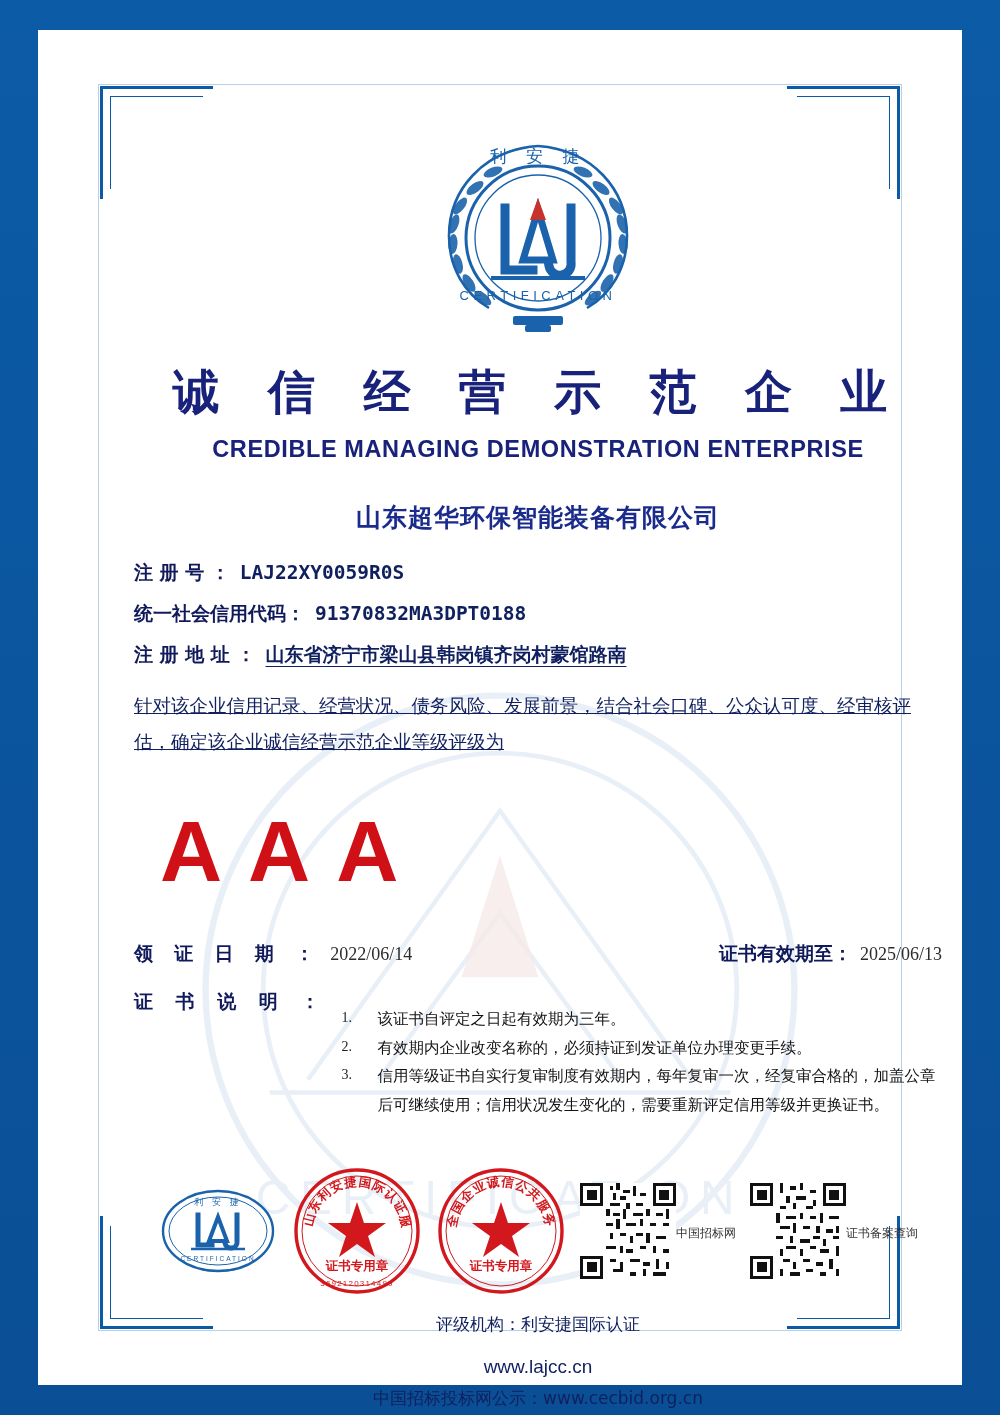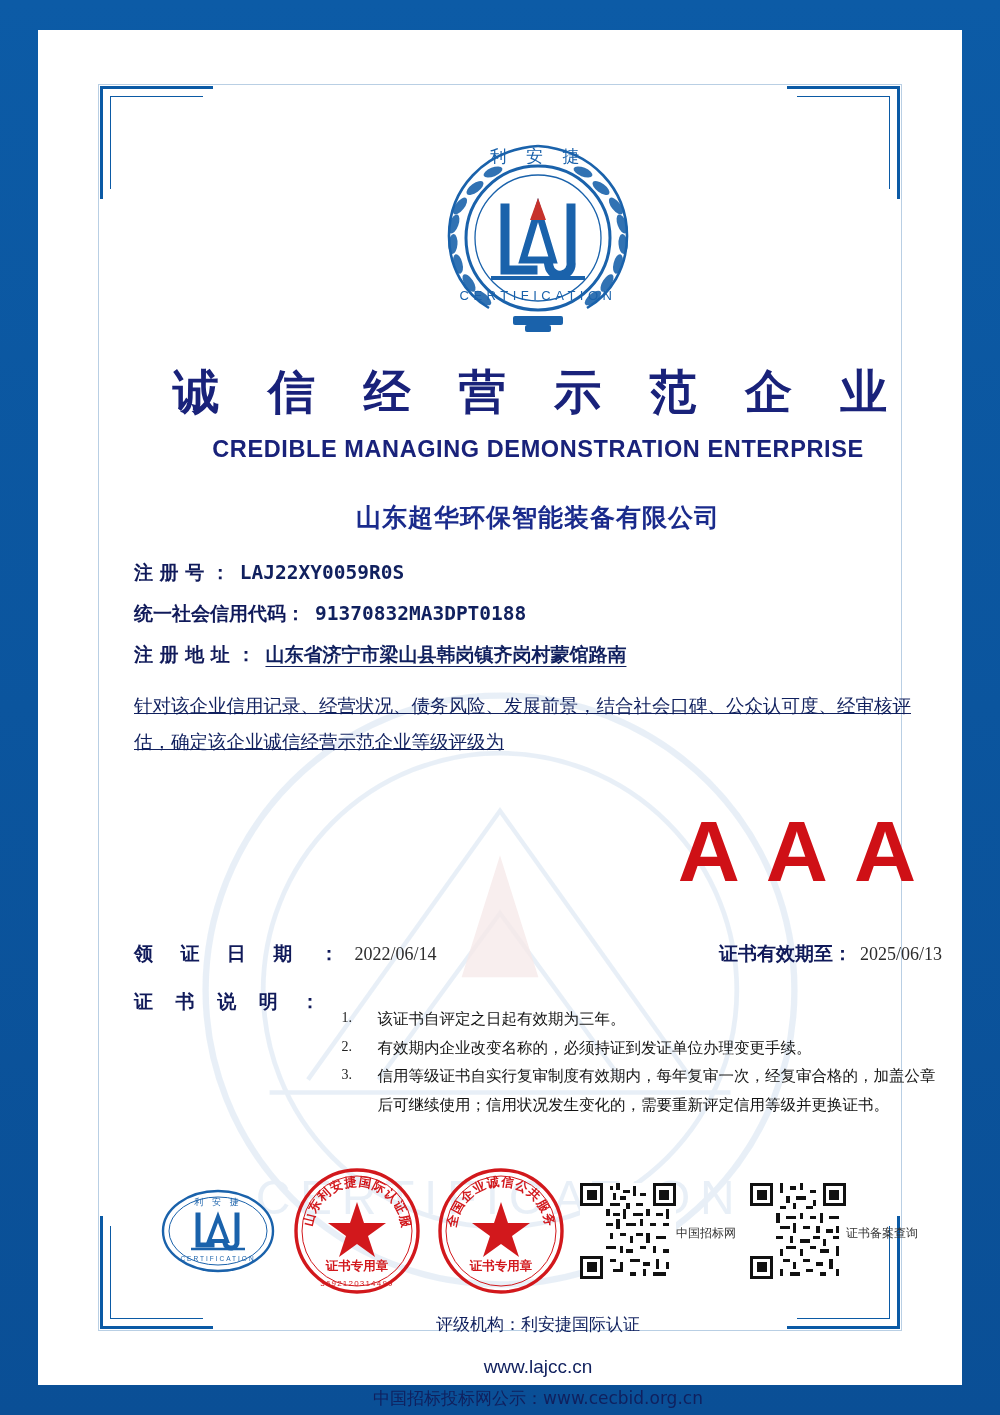--- a/index.html
+++ b/index.html
@@ -74,30 +74,30 @@
     text-decoration:underline;text-underline-offset:5px;
   }
 
   .para{
     margin-top:20px;font-size:18.5px;line-height:1.95;color:#10205e;
     font-family:"DejaVu Sans","Liberation Sans",sans-serif;
     text-decoration:underline;
   }
 
   .grade{
-    text-align:right;color:#cf1016;font-weight:bold;
+    text-align:left;color:#cf1016;font-weight:bold;
     font-size:86px;letter-spacing:26px;margin:42px 0 40px 0;
     text-indent:26px;
   }
 
   .dates{display:flex;justify-content:space-between;align-items:baseline;margin-top:34px;}
   .date-block{display:flex;align-items:baseline;}
   .date-label{
     color:#101a5a;font-size:19px;font-weight:bold;
-    font-family:Liberation Mono, monospace;
+    font-family:Liberation Sans, sans-serif;
   }
   .date-label.sp{letter-spacing:8px;}
   .date-value{margin-left:8px;font-size:18px;color:#2c2c2c;
     font-family:Liberation Serif, serif;}
 
   .notes{display:flex;margin-top:22px;}
   .notes-label{
     color:#101a5a;font-size:19px;font-weight:bold;white-space:nowrap;
     letter-spacing:8px;
     font-family:"DejaVu Sans","Liberation Sans",sans-serif;

